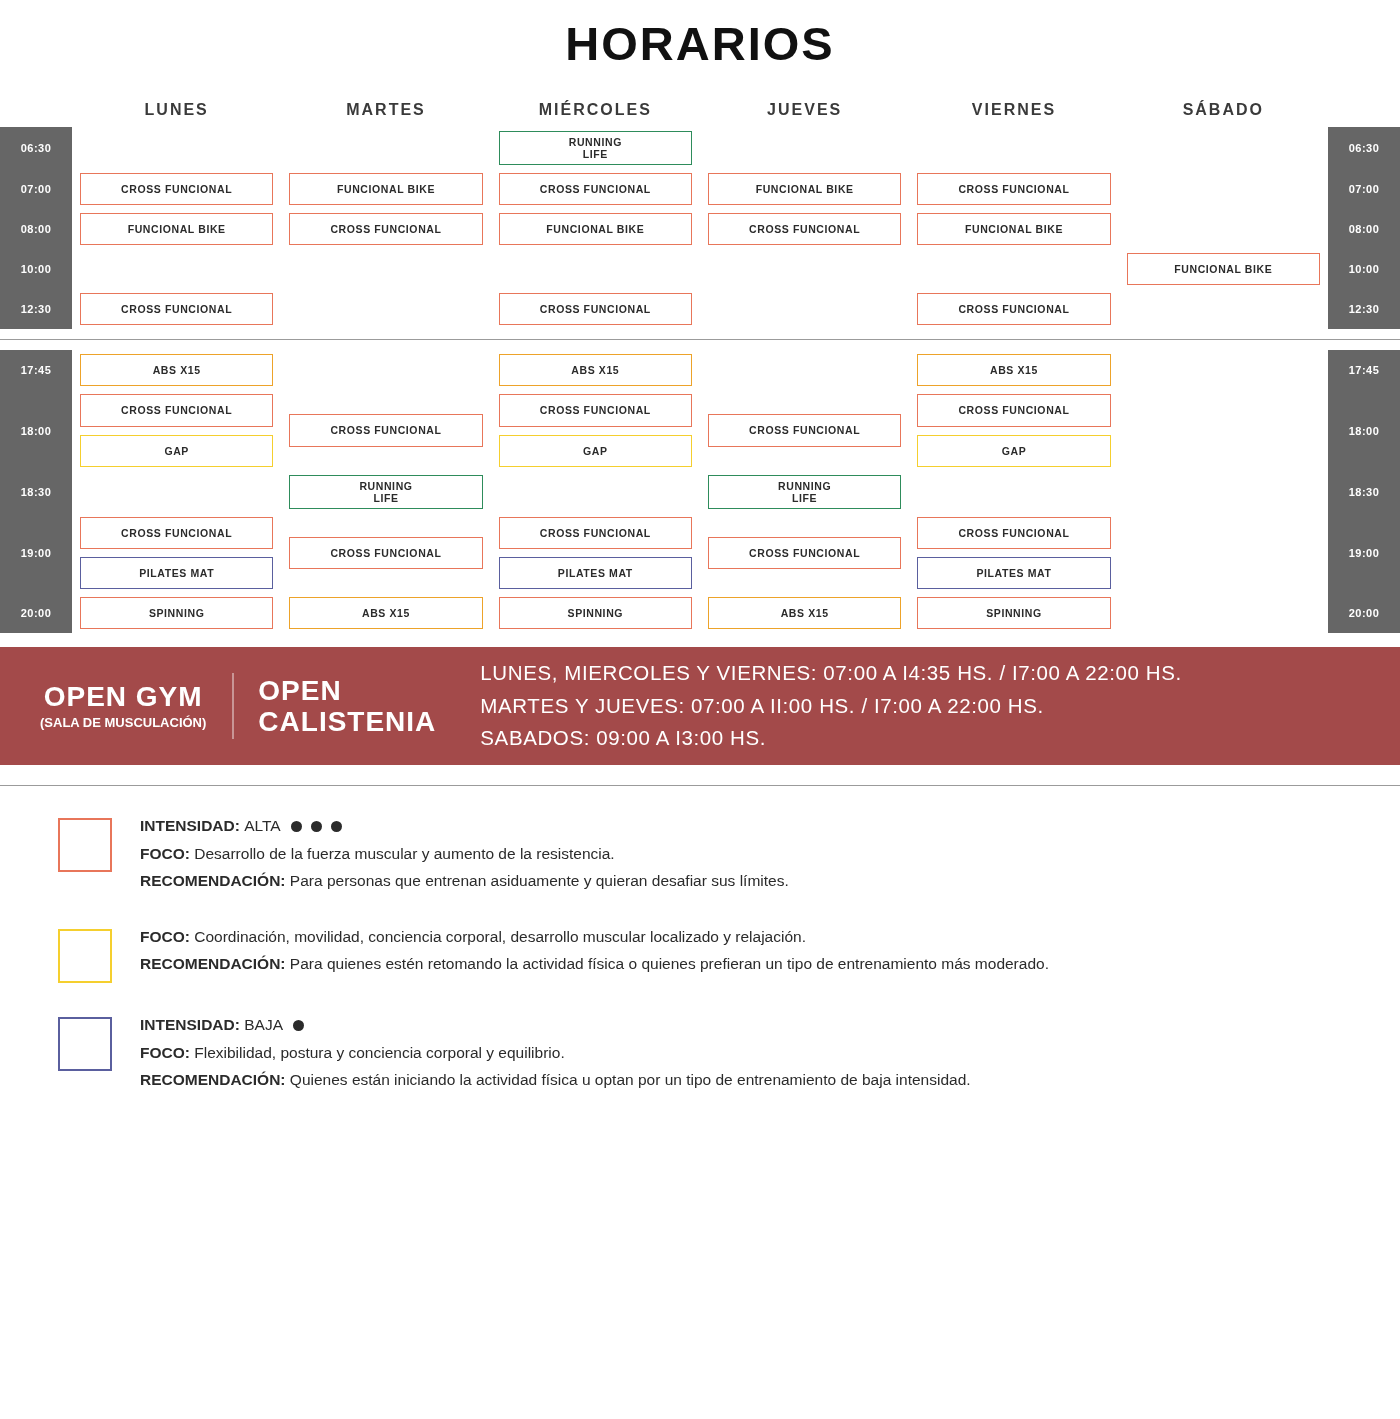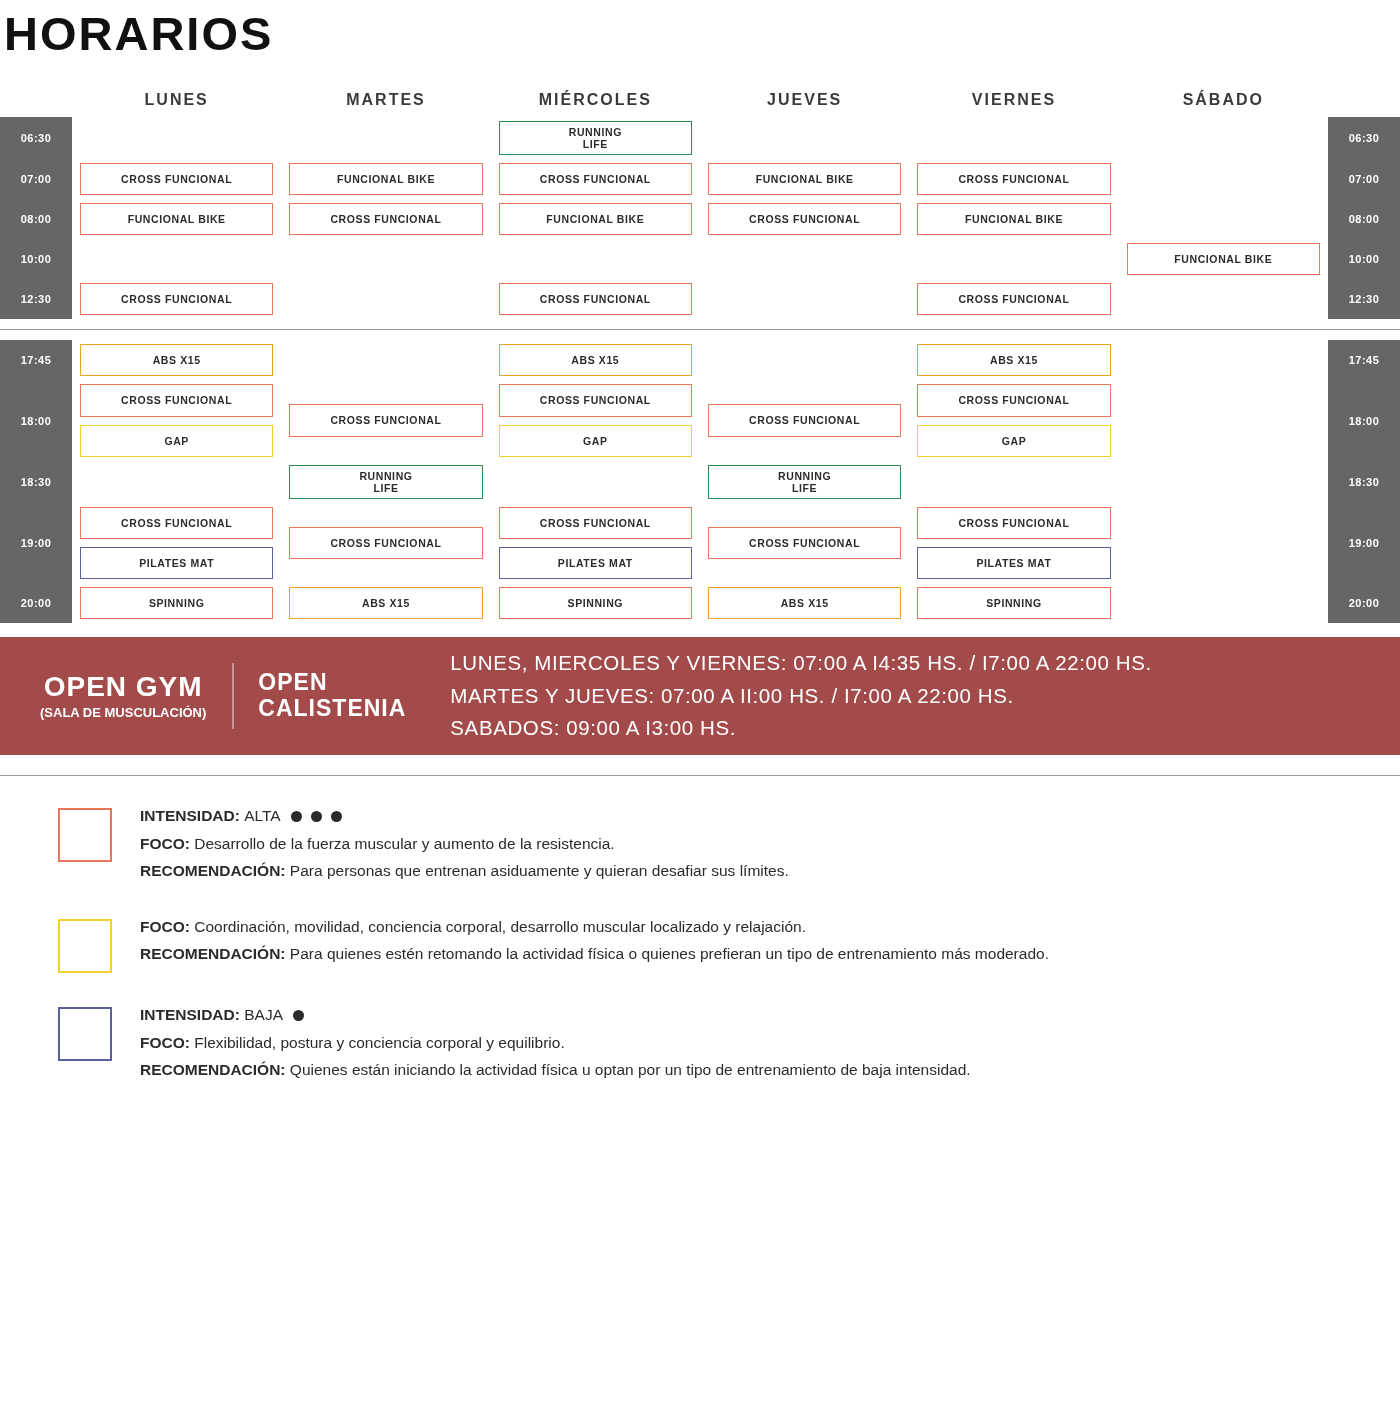--- a/index.html
+++ b/index.html
@@ -9,25 +9,25 @@
     height: 1419px;
     background: #ffffff;
     font-family: "Liberation Sans", sans-serif;
     color: #2b2b2b;
     position: relative;
     overflow: hidden;
   }
 
   
   .page-title {
-    text-align: left;
+    text-align: center;
     font-size: 47px;
     font-weight: bold;
     letter-spacing: 2px;
-    margin: 4px;
+    margin: 14px;
     padding-top: 2px;
     color: #111;
   }
 
   
   .schedule {
     position: relative;
     margin-top: 22px;
   }
   .row {
@@ -124,21 +124,21 @@
     margin-top: 2px;
   }
   .banner-divider {
     width: 2px;
     height: 66px;
     background: #d8b6b6;
     opacity: .7;
     margin: 0 24px 0 0;
   }
   .banner-mid .big {
-    font-size: 23px;
+    font-size: 28px;
     font-weight: bold;
     letter-spacing: 1px;
     line-height: 1.12;
   }
   .banner-right {
     margin-left: 44px;
     font-size: 20.5px;
     letter-spacing: .6px;
     line-height: 1.58;
   }

